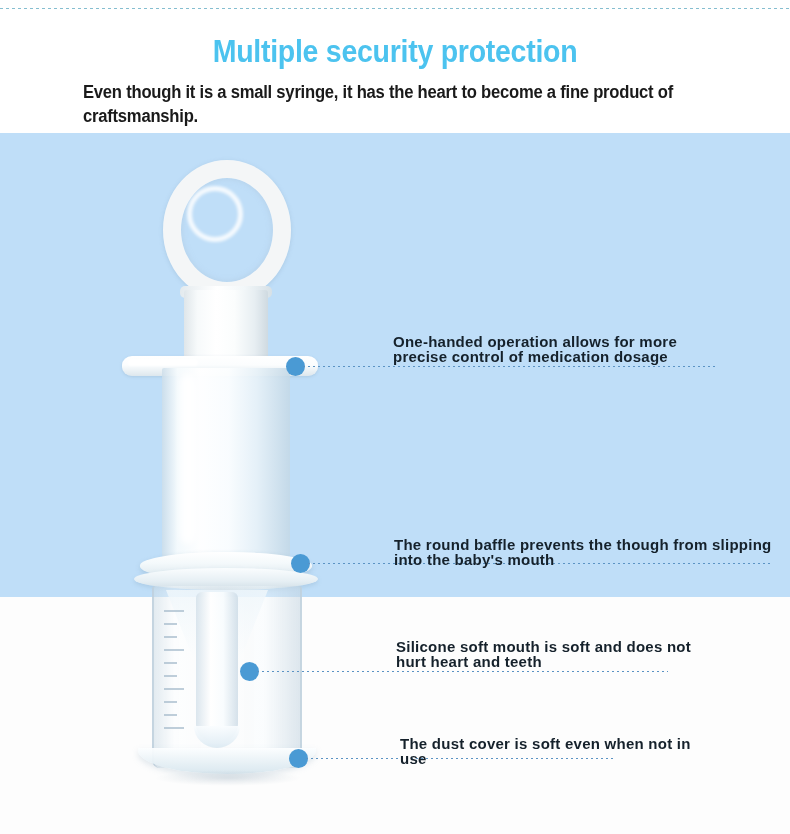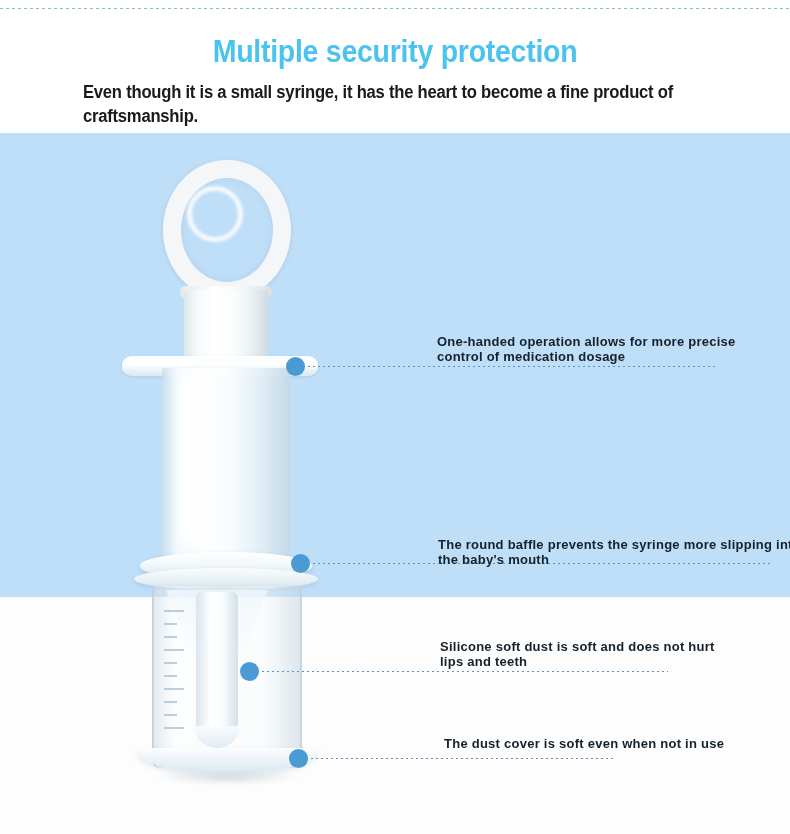--- a/index.html
+++ b/index.html
@@ -320,26 +320,25 @@
   }
   .callout-line {
     position: absolute;
     height: 1px;
     background-image: linear-gradient(to right, #5b93c4 0 2px, rgba(255,255,255,0) 2px 5px);
     background-size: 5px 1px;
     background-repeat: repeat-x;
   }
   .callout-text {
     position: absolute;
-    font-size: 13px;
+    font-size: 15px;
     line-height: 15px;
     font-weight: bold;
     color: #15212b;
     letter-spacing: 0.25px;
-    margin-left: 44px;
   }
 </style>
 </head>
 <body>
 
 <div id="page">
 
   <div class="top-rule"></div>
 
   <div class="header">
@@ -377,23 +376,23 @@
     <div class="cover-base"></div>
     <div class="cover-shadow"></div>
   </div>
 
   <div class="callout-dot" style="left:286px; top:357px;"></div>
   <div class="callout-line" style="left:303px; top:366px; width:412px;"></div>
   <div class="callout-text" style="left:393px; top:334px; width:320px;">One-handed operation allows for more precise control of medication dosage</div>
 
   <div class="callout-dot" style="left:291px; top:554px;"></div>
   <div class="callout-line" style="left:308px; top:563px; width:464px;"></div>
-  <div class="callout-text" style="left:394px; top:537px; width:382px;">The round baffle prevents the syringe more slipping into the baby's mouth</div>
+  <div class="callout-text" style="left:394px; top:537px; width:382px;">The round baffle prevents the though from slipping into the baby's mouth</div>
 
   <div class="callout-dot" style="left:240px; top:662px;"></div>
   <div class="callout-line" style="left:257px; top:671px; width:411px;"></div>
-  <div class="callout-text" style="left:396px; top:639px; width:300px;">Silicone soft dust is soft and does not hurt lips and teeth</div>
+  <div class="callout-text" style="left:396px; top:639px; width:300px;">Silicone soft mouth is soft and does not hurt heart and teeth</div>
 
   <div class="callout-dot" style="left:289px; top:749px;"></div>
   <div class="callout-line" style="left:306px; top:758px; width:309px;"></div>
   <div class="callout-text" style="left:400px; top:736px; width:300px;">The dust cover is soft even when not in use</div>
 
 </div>
 
 </body></html>

